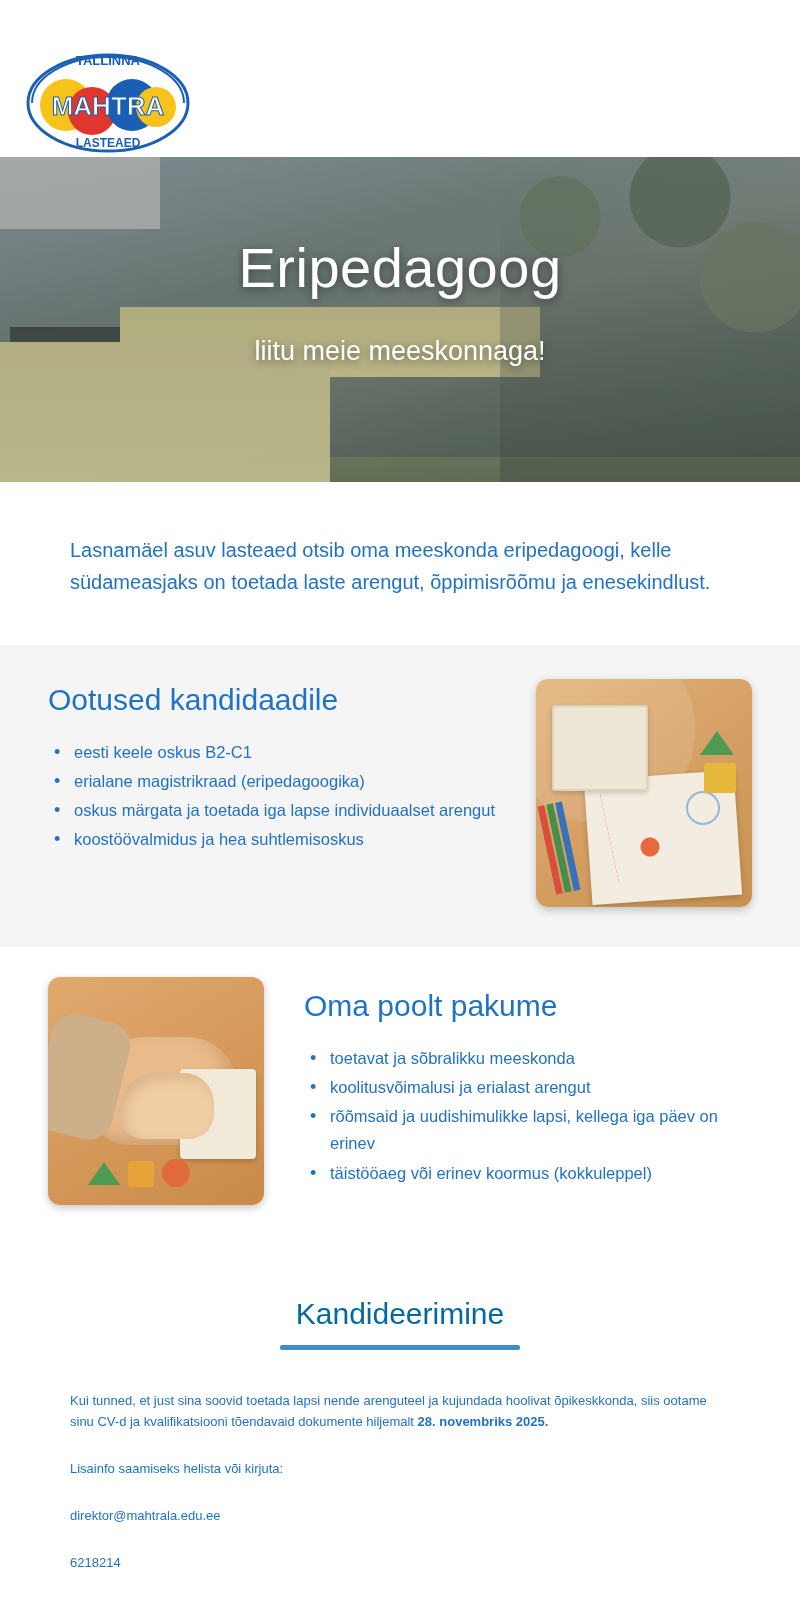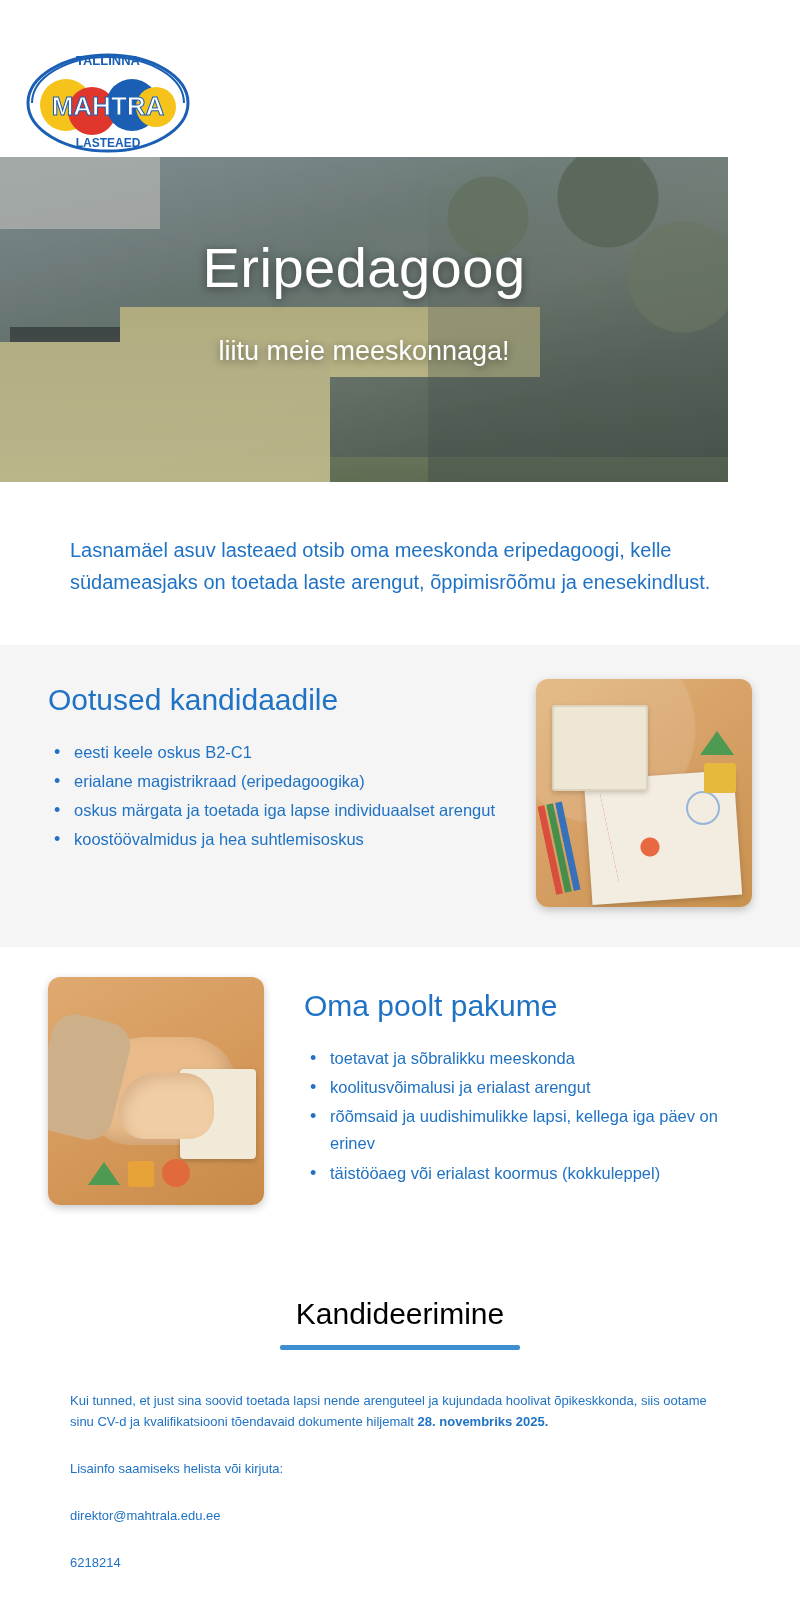--- a/index.html
+++ b/index.html
@@ -30,21 +30,21 @@
     position: relative;
     width: 172px;
     height: 108px;
   }
   .logo svg { display: block; }
 
   
   .hero {
     position: relative;
     height: 325px;
-    width: 728px;
+    width: 800px;
     overflow: hidden;
   }
   .hero-photo {
     position: absolute;
     inset: 0;
     background:
       linear-gradient(180deg, rgba(120,135,140,.25), rgba(60,70,65,.35)),
       linear-gradient(160deg, #9aa7ab 0%, #8f9b9a 18%, #7f8d84 35%, #8b9384 55%, #6f7c6a 75%, #5c6a58 100%);
     filter: saturate(.95);
   }
@@ -292,21 +292,21 @@
 
   
   .apply {
     padding: 56px 70px 40px 70px;
     text-align: left;
   }
   .apply-title {
     text-align: center;
     font-size: 30px;
     font-weight: 400;
-    color: #000000;
+    color: #0369a1;
     margin-bottom: 14px;
   }
   .rule {
     width: 240px;
     height: 5px;
     background: #3d8fd1;
     border-radius: 2px;
     margin: 0 auto 40px auto;
   }
   .apply p {
@@ -376,21 +376,21 @@
       <div class="toy-tri"></div>
       <div class="toy-sq"></div>
       <div class="toy-circle"></div>
     </div>
     <div class="offer-main">
       <div class="sec-title">Oma poolt pakume</div>
       <ul class="list">
         <li>toetavat ja sõbralikku meeskonda</li>
         <li>koolitusvõimalusi ja erialast arengut</li>
         <li>rõõmsaid ja uudishimulikke lapsi, kellega iga päev on erinev</li>
-        <li>täistööaeg või erialast koormus (kokkuleppel)</li>
+        <li>täistööaeg või erinev koormus (kokkuleppel)</li>
       </ul>
     </div>
   </div>
 
   <div class="apply">
     <div class="apply-title">Kandideerimine</div>
     <div class="rule"></div>
 
     <p><span>Kui tunned, et just sina soovid toetada lapsi nende arenguteel ja kujundada hoolivat õpikeskkonda, siis ootame sinu CV-d ja kvalifikatsiooni tõendavaid dokumente hiljemalt </span><b>28. novembriks 2025.</b></p>
 

